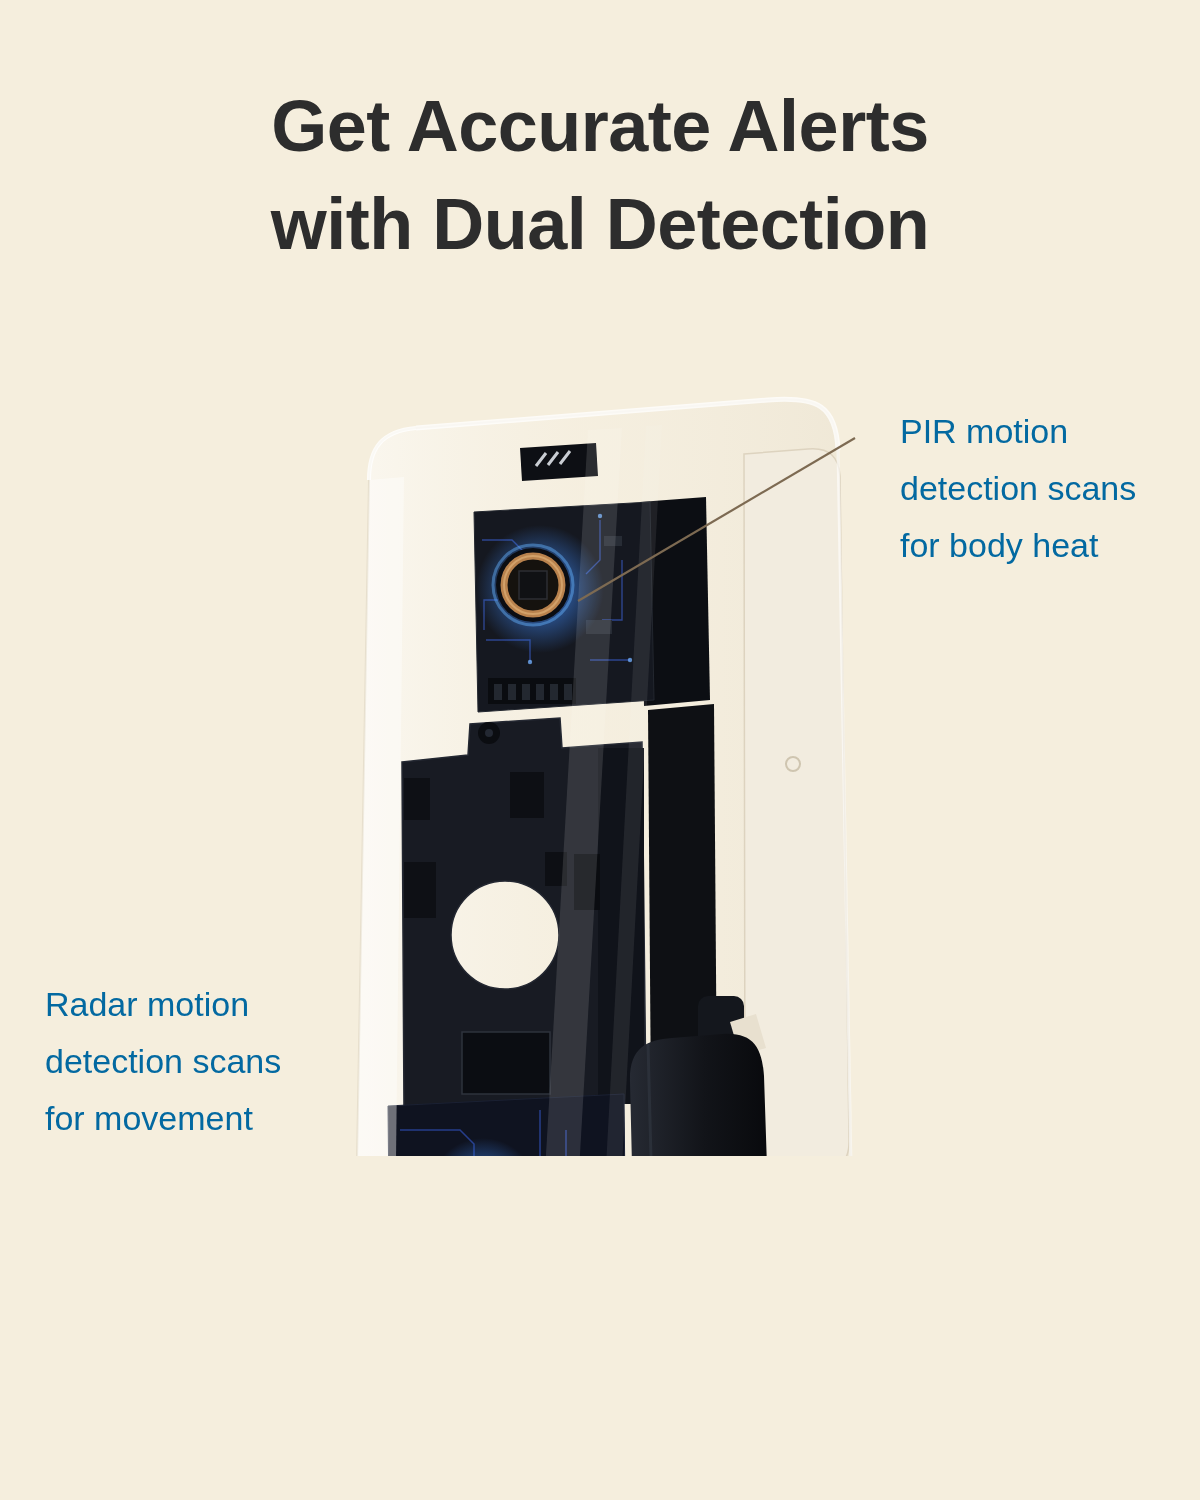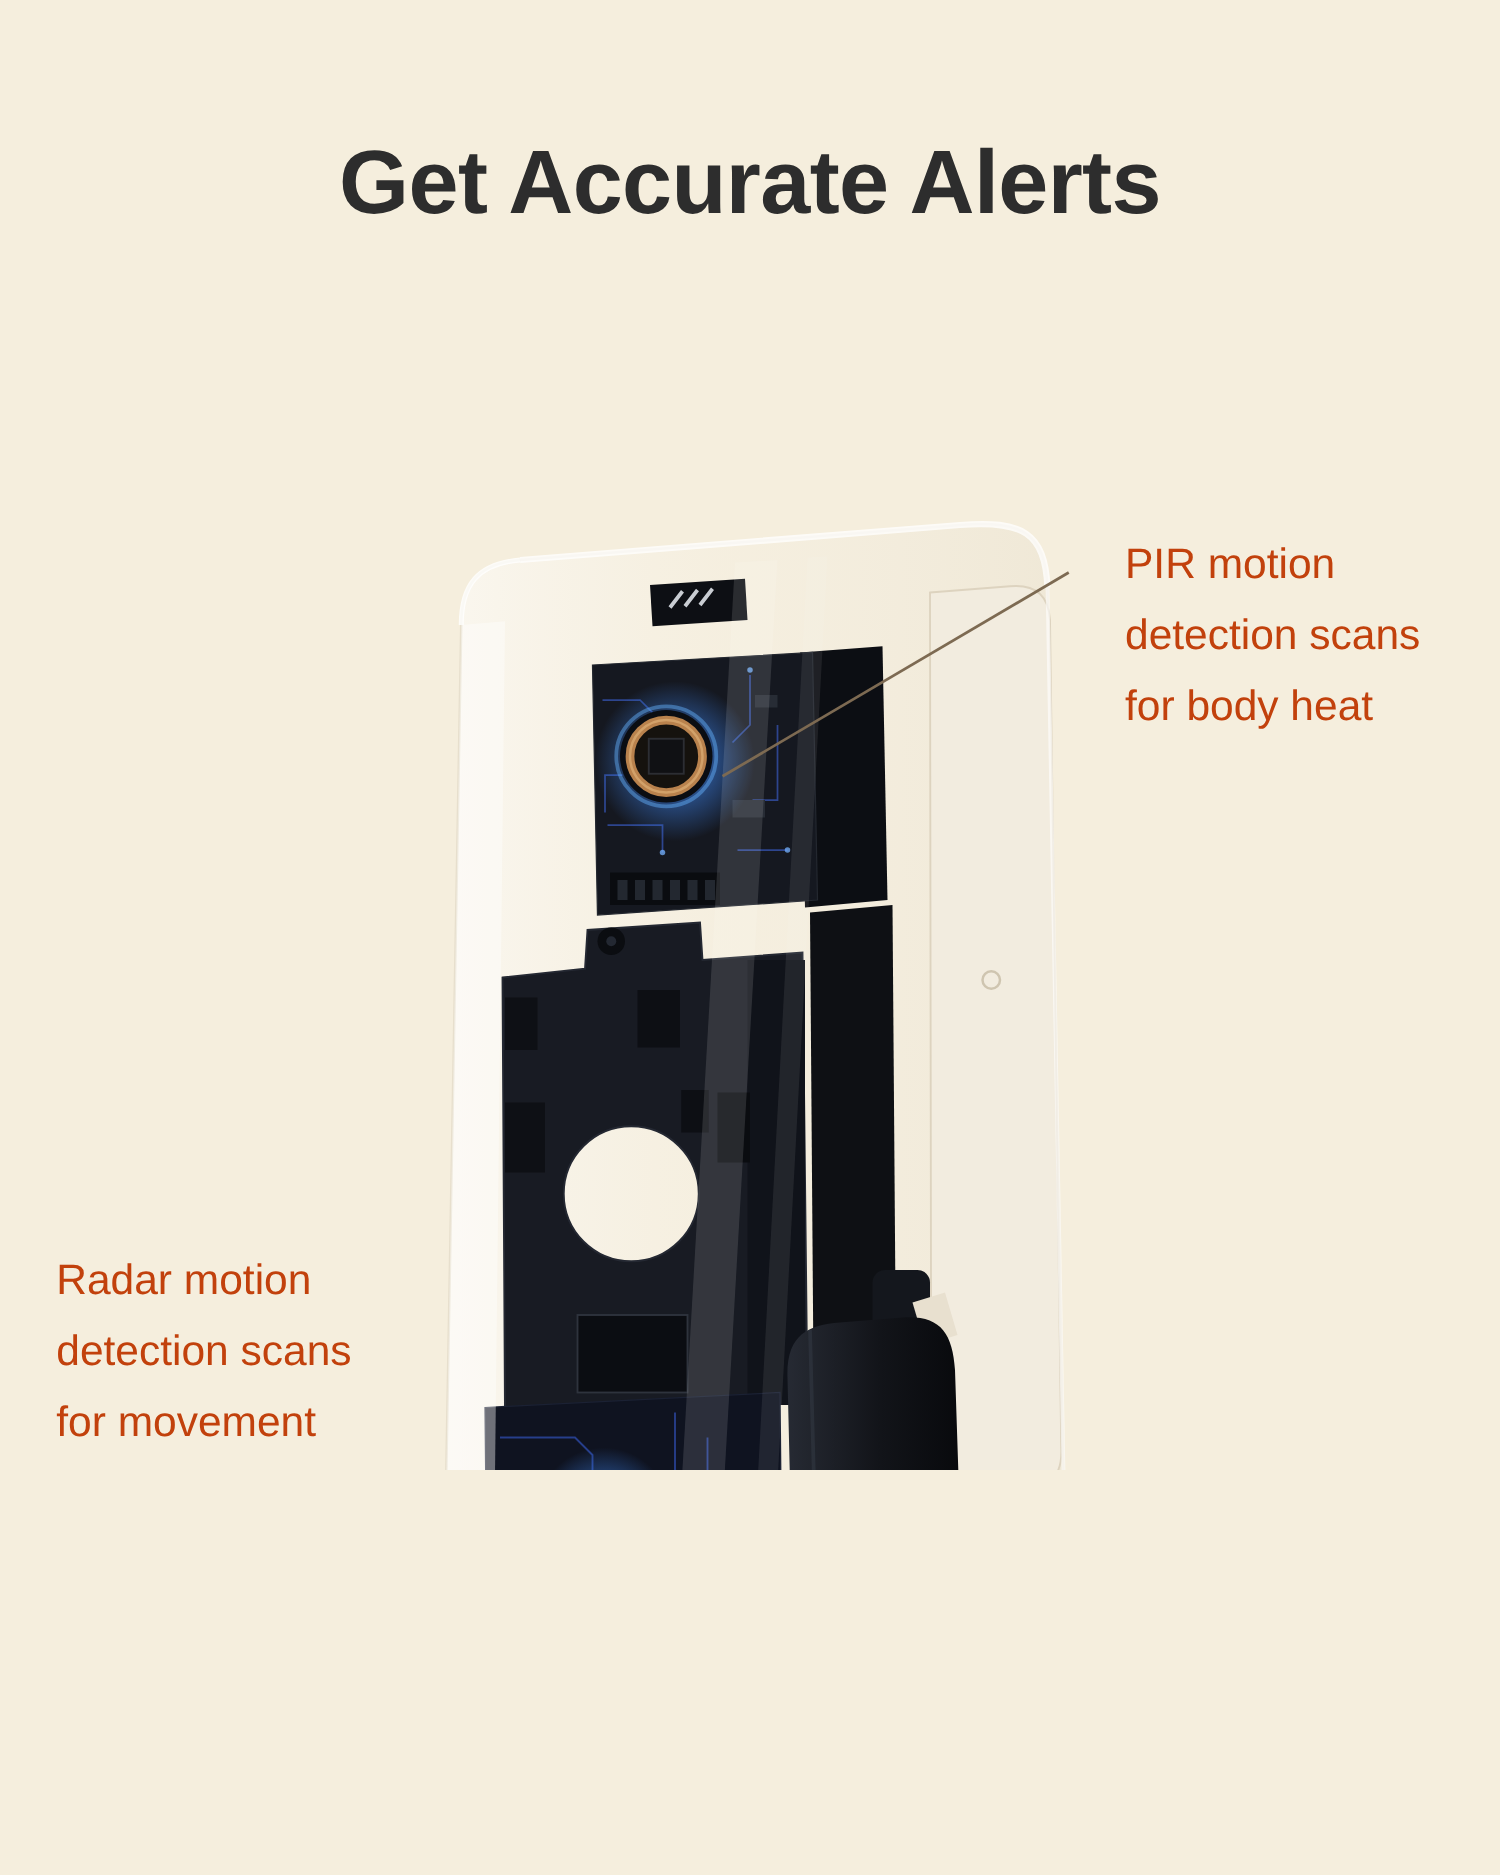--- a/index.html
+++ b/index.html
@@ -7,52 +7,51 @@
     padding: 0;
     background: #f5eedd;
   }
   .canvas {
     position: relative;
     width: 1200px;
     height: 1156px;
     background: #f5eedd;
     overflow: hidden;
     font-family: "Liberation Sans", sans-serif;
-    margin-top: 20px;
   }
   .title {
     position: absolute;
     top: 78px;
     left: 0;
     width: 1200px;
     margin: 0;
     text-align: center;
     font-size: 72px;
     line-height: 1.36;
     font-weight: 700;
     letter-spacing: -0.5px;
     color: #2d2d2d;
   }
   .callout {
     position: absolute;
     font-size: 34px;
     line-height: 1.68;
-    color: #c2410c;
+    color: #0369a1;
     white-space: pre-line;
   }
   .callout.pir { left: 900px; top: 403px; }
   .callout.radar { left: 45px; top: 976px; }
   svg.scene { position: absolute; left: 0; top: 0; }
 </style>
 </head>
 <body>
 
 <div class="canvas">
 
-  <h1 class="title"><span>Get Accurate Alerts</span><br></h1>
+  <h1 class="title"><span>Get Accurate Alerts</span><br><span>with Dual Detection</span></h1>
 
   <svg class="scene" width="1200" height="1500" viewBox="0 0 1200 1500">
     <defs>
       <linearGradient id="glassGrad" x1="0" y1="0" x2="1" y2="0">
         <stop offset="0" stop-color="#ffffff" stop-opacity="0.55"></stop>
         <stop offset="0.45" stop-color="#f6f1e6" stop-opacity="0.25"></stop>
         <stop offset="1" stop-color="#e9e1cf" stop-opacity="0.5"></stop>
       </linearGradient>
       <radialGradient id="glow">
         <stop offset="0" stop-color="#9ed2ff" stop-opacity="0.95"></stop>

